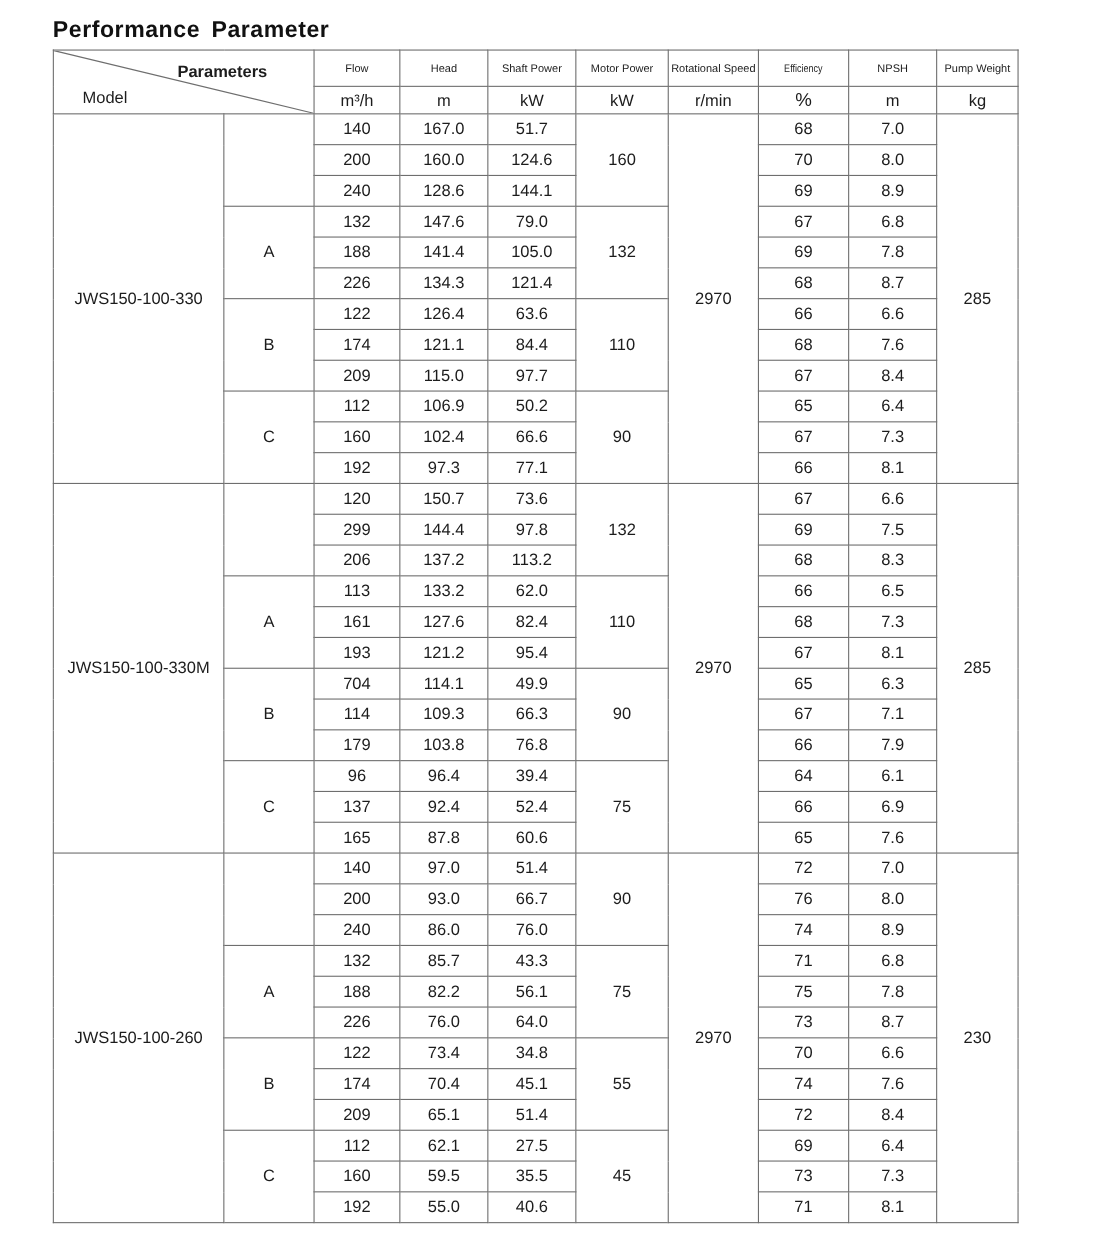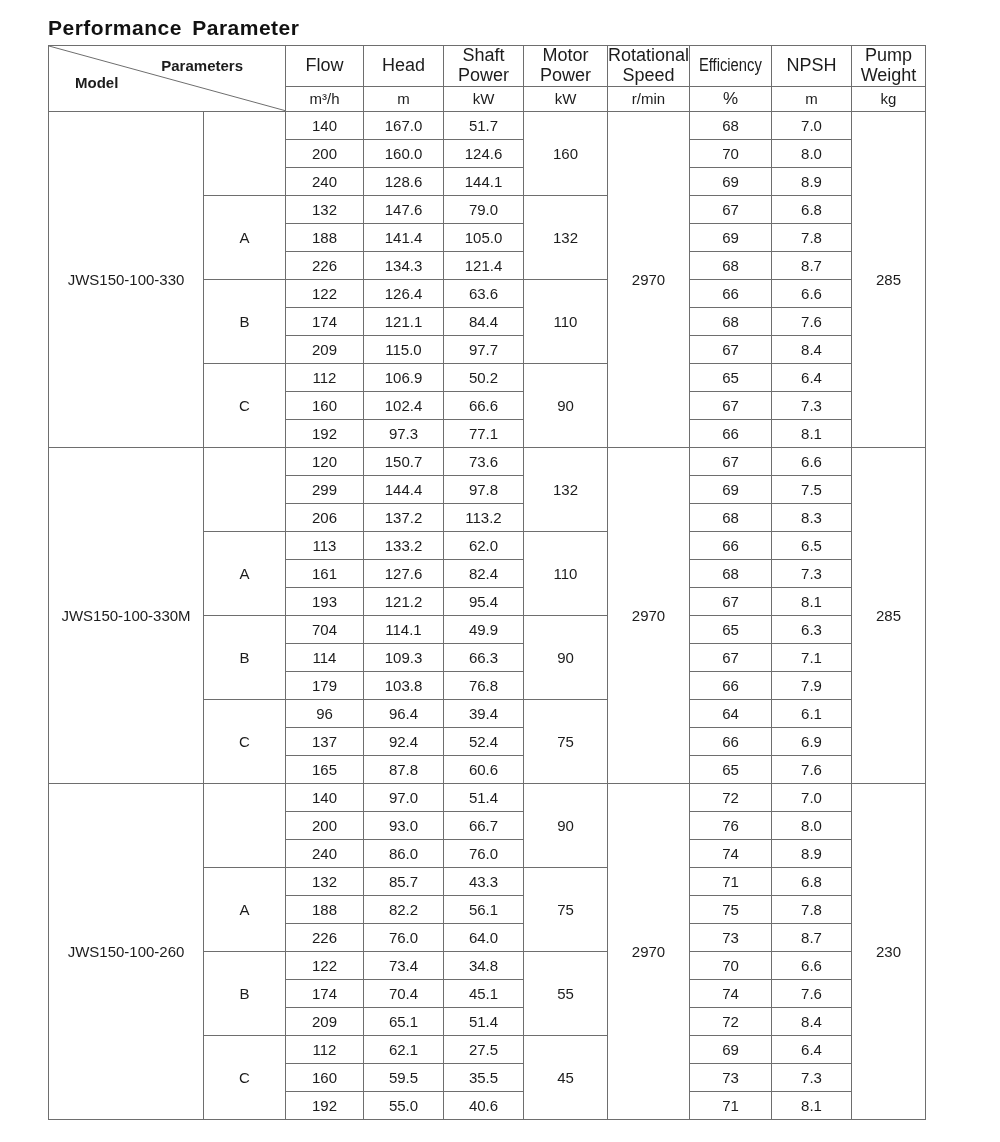--- a/index.html
+++ b/index.html
@@ -37,33 +37,33 @@
     text-align: center;
     vertical-align: middle;
     padding: 0;
     font-weight: normal;
     color: #1c1c1c;
     overflow: hidden;
   }
   tr.head-row-1 { height: 33px; margin-top: 28px; }
   tr.head-row-2 { height: 25px; }
   tr.body-row   { height: 28px; }
-  th.col-head { font-weight: bold; line-height: 1.1; font-size: 18px; }
+  th.col-head { font-weight: bold; line-height: 1.1; font-size: 10px; }
   th.unit     { font-weight: bold; font-size: 15px; }
   th.unit-pct { font-size: 17px; font-weight: normal; }
   .cond { display: inline-block; transform: scaleX(0.82); transform-origin: center; white-space: nowrap; }
   td.corner { position: relative; padding: 0; }
   td.corner svg { position: absolute; left: 0; top: 0; width: 100%; height: 100%; }
   .corner-top {
     position: absolute; top: 11px; right: 42px;
     font-weight: bold; font-size: 15px;
   }
   .corner-bottom {
-    position: absolute; bottom: 20px; left: 26px;
-    font-weight: bold; font-size: 15px;
+    position: absolute; bottom: 5px; left: 26px;
+    font-weight: normal; font-size: 15px;
   }
   td.model-cell { font-size: 15px; }
   td.npsh-cell  { vertical-align: bottom; padding-bottom: 3px; }
   td.num        { font-size: 15px; }
 </style>
 </head>
 <body>
 
 <div class="page">
   <div class="title">Performance Parameter</div>

